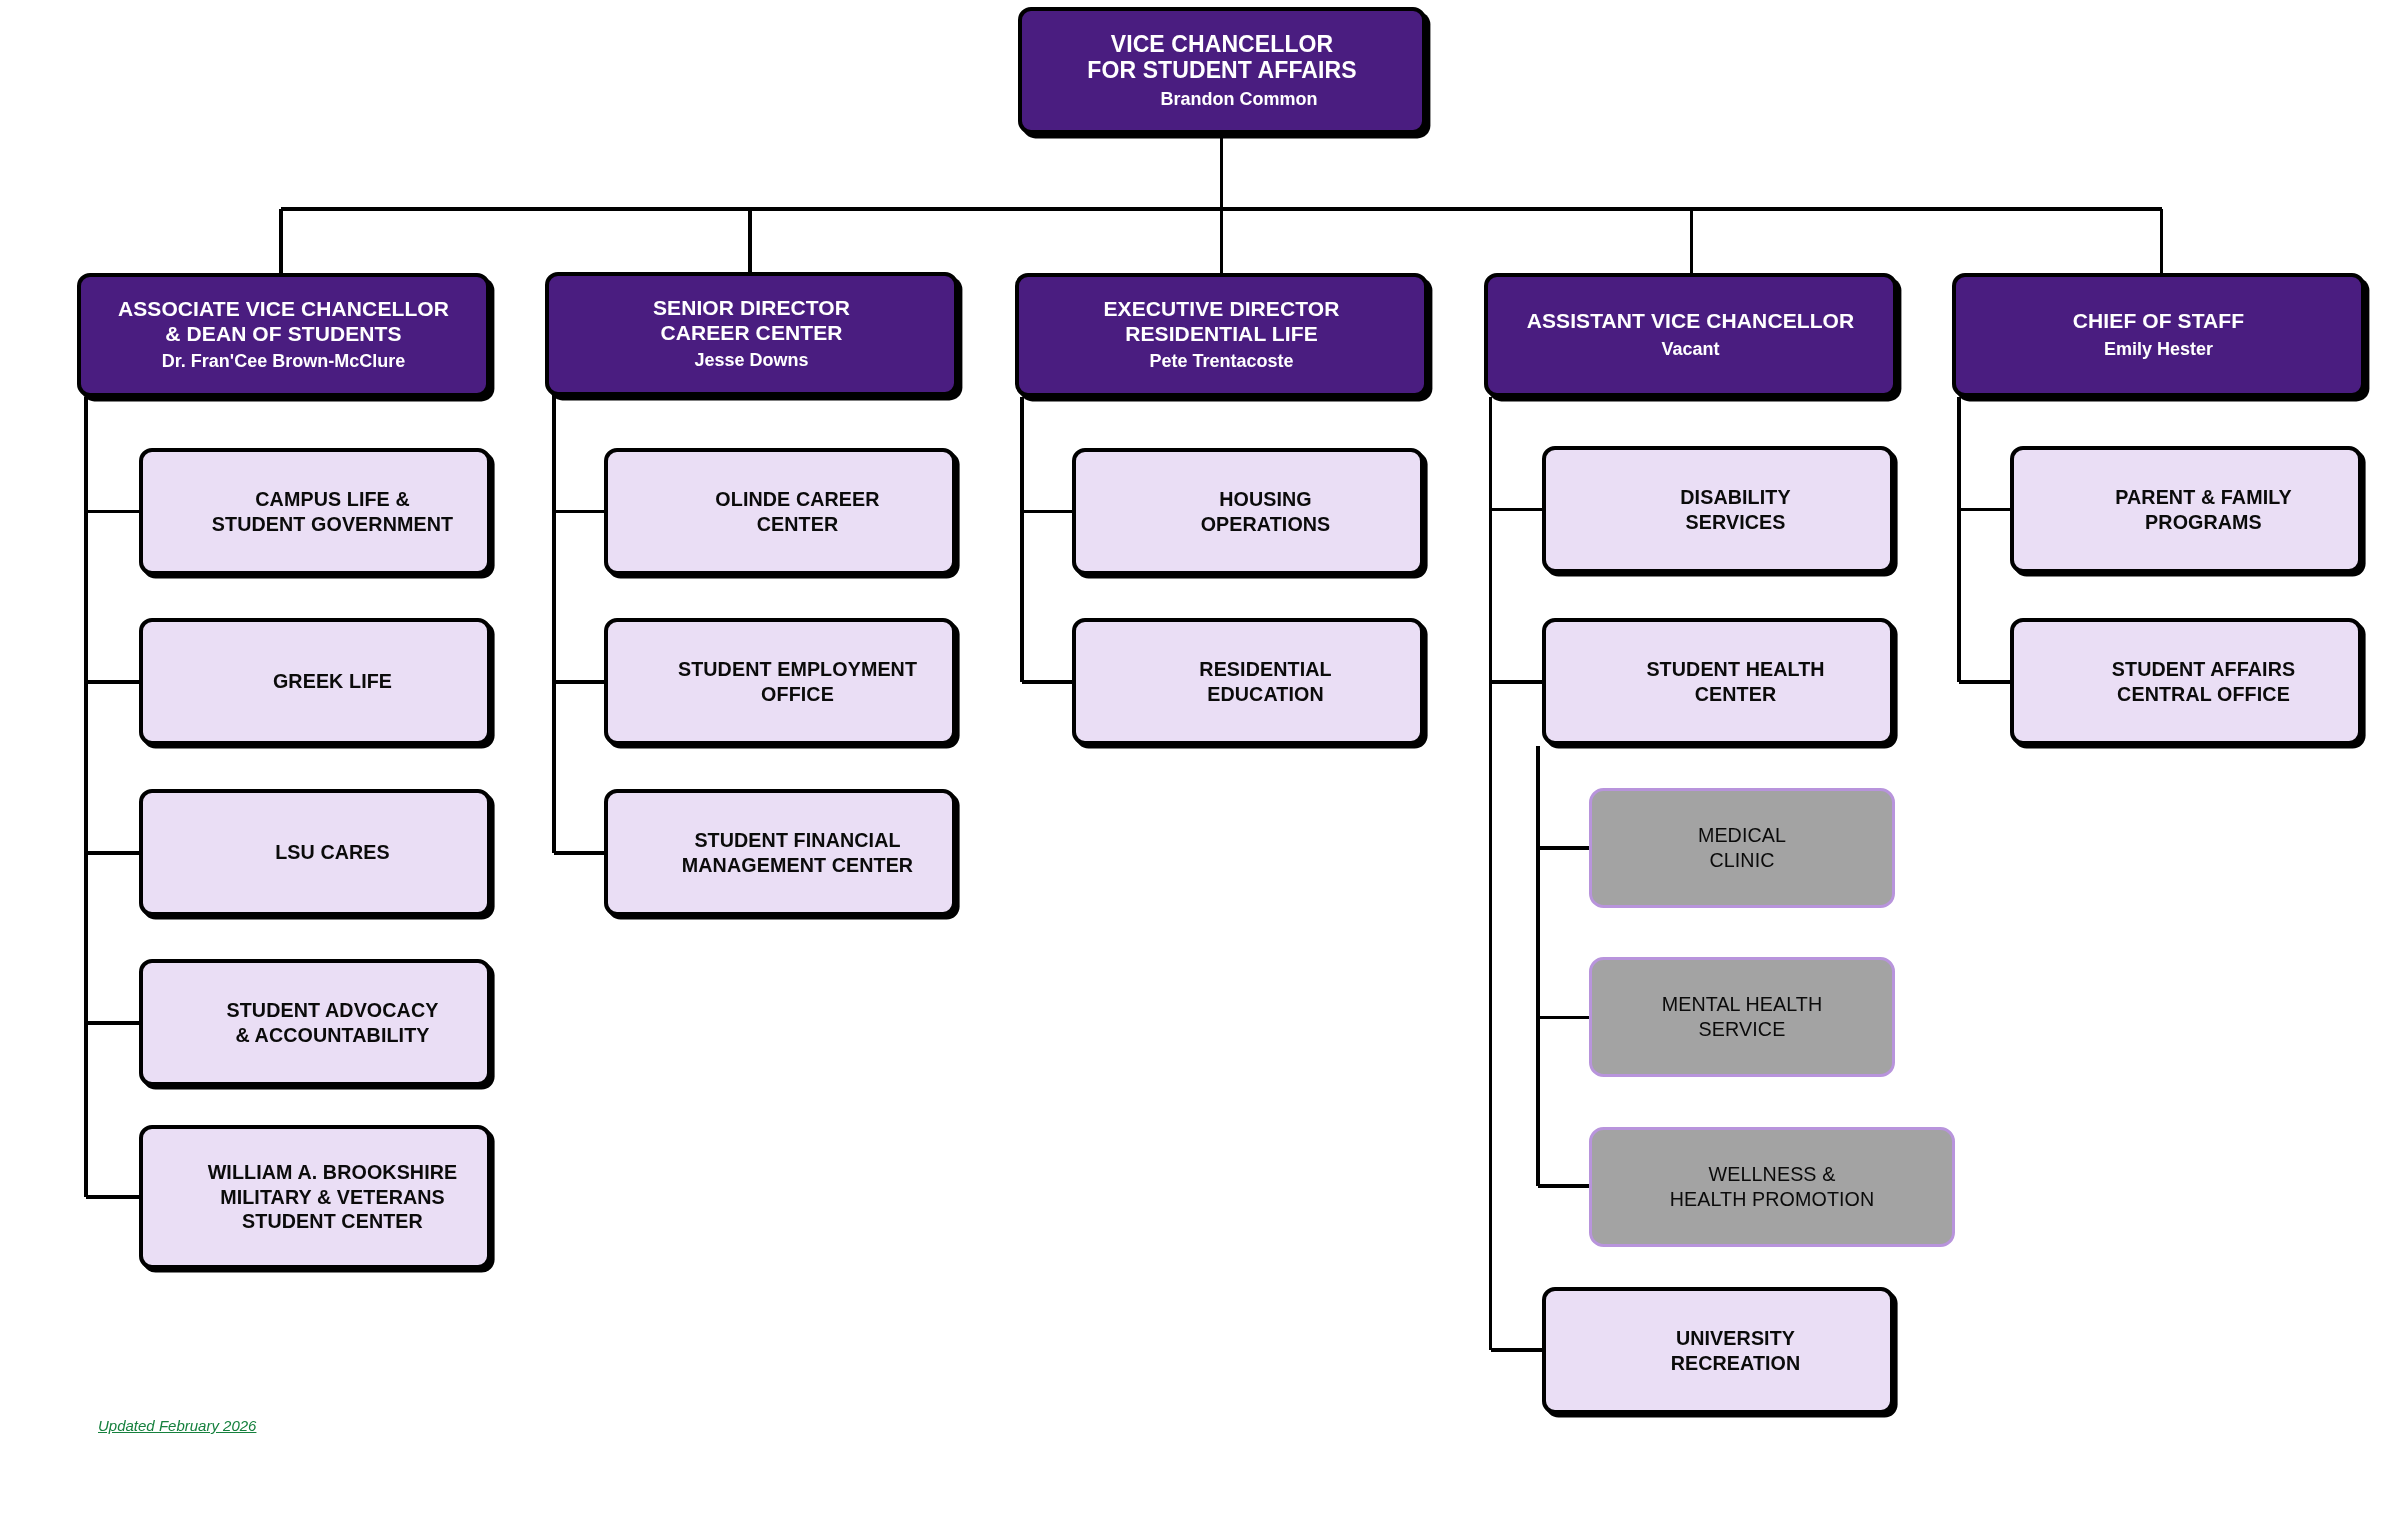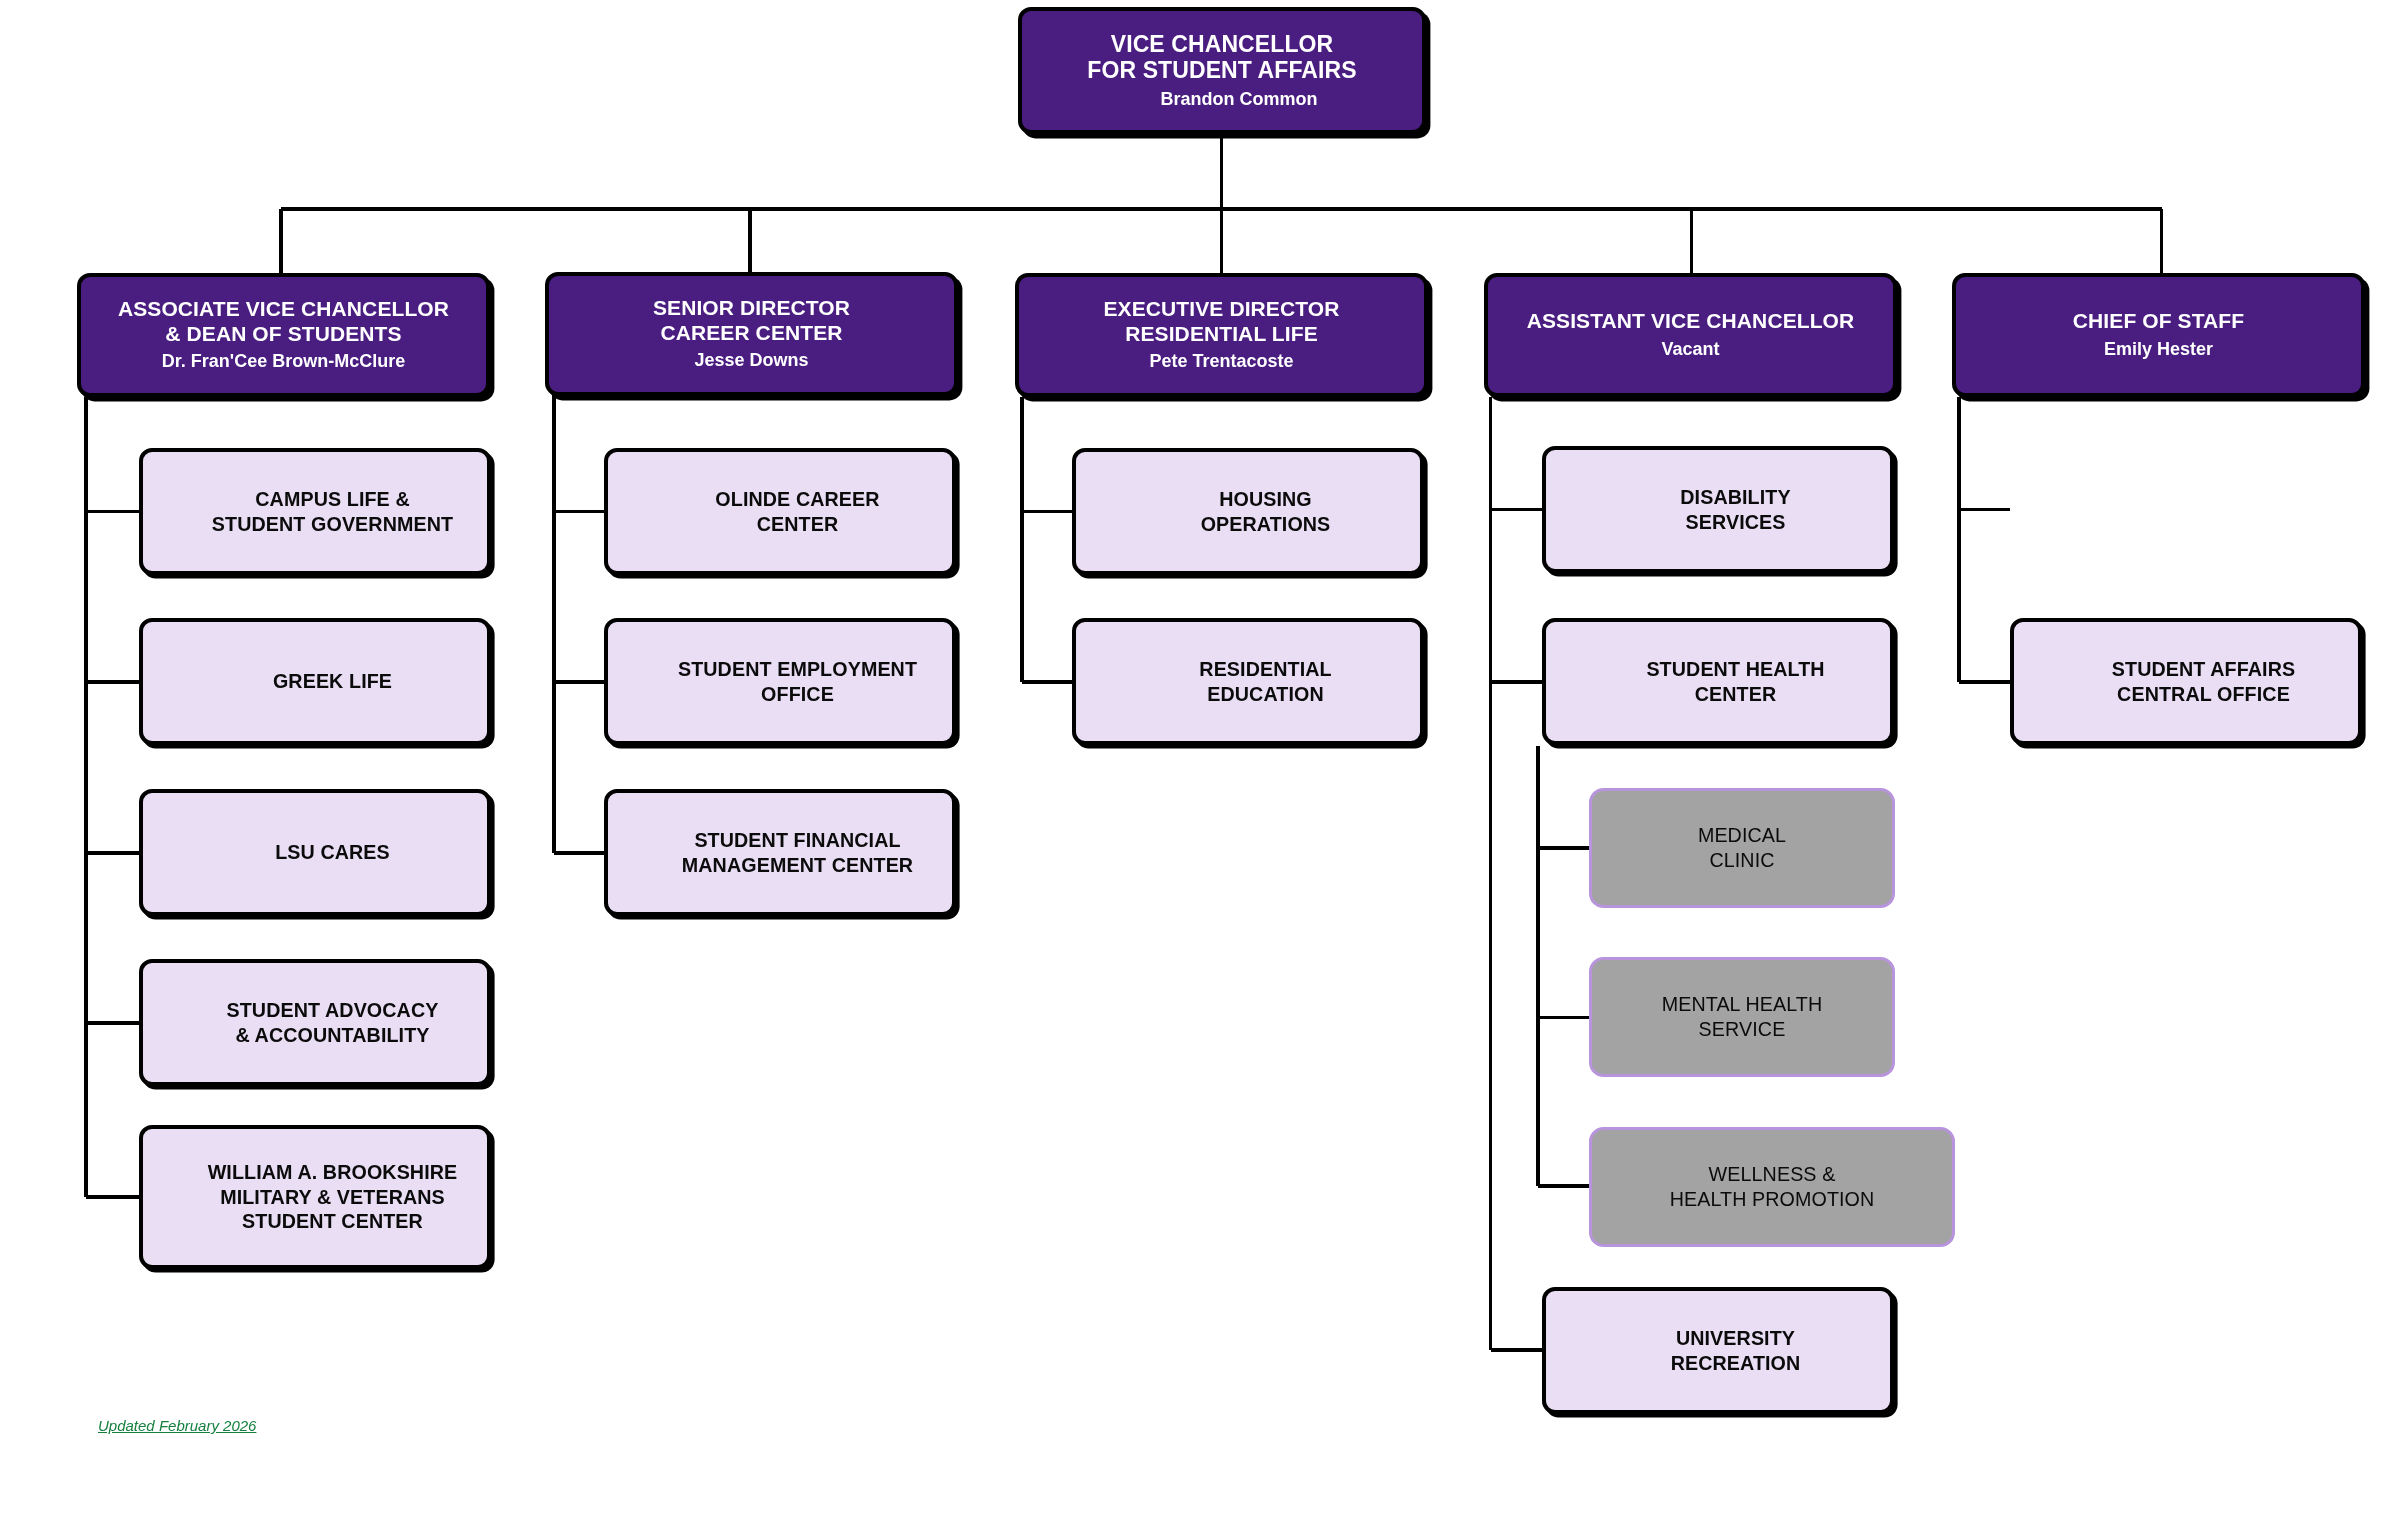--- a/index.html
+++ b/index.html
@@ -315,20 +315,26 @@
     </div>
   </div>
 
   <div class="node unit" style="left:1536px; top:1287px; width:352px; height:127px;">
     <div class="title">
       <span class="title-line">UNIVERSITY</span>
       <span class="title-line">RECREATION</span>
     </div>
   </div>
 
+  <div class="node unit" style="left:2004px; top:446px; width:352px; height:127px;">
+    <div class="title">
+      <span class="title-line">PARENT &amp; FAMILY</span>
+      <span class="title-line">PROGRAMS</span>
+    </div>
+  </div>
 
   <div class="node unit" style="left:2004px; top:618px; width:352px; height:127px;">
     <div class="title">
       <span class="title-line">STUDENT AFFAIRS</span>
       <span class="title-line">CENTRAL OFFICE</span>
     </div>
   </div>
 
   <div id="footnote">Updated February 2026</div>
 

